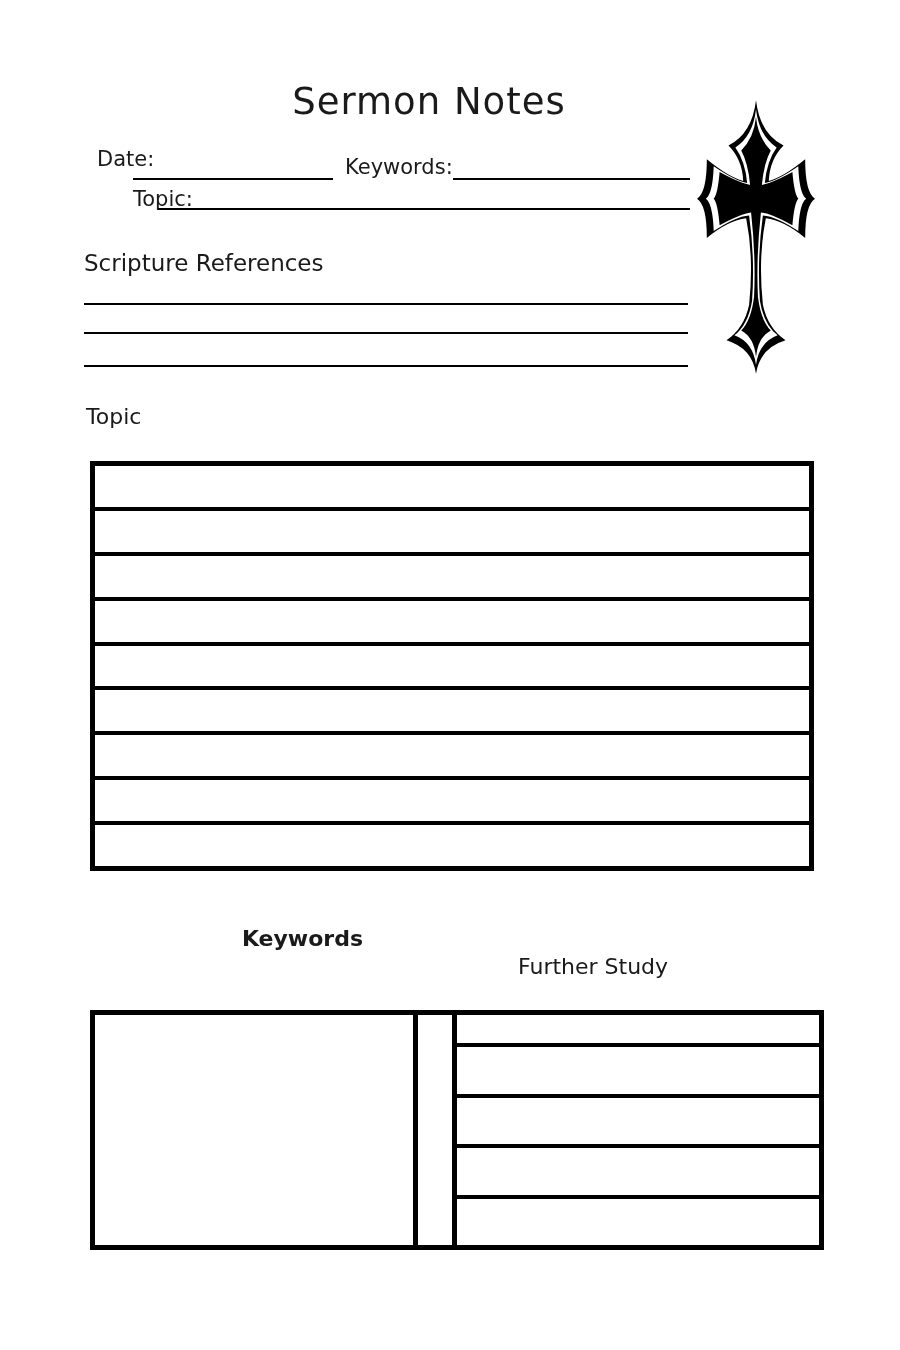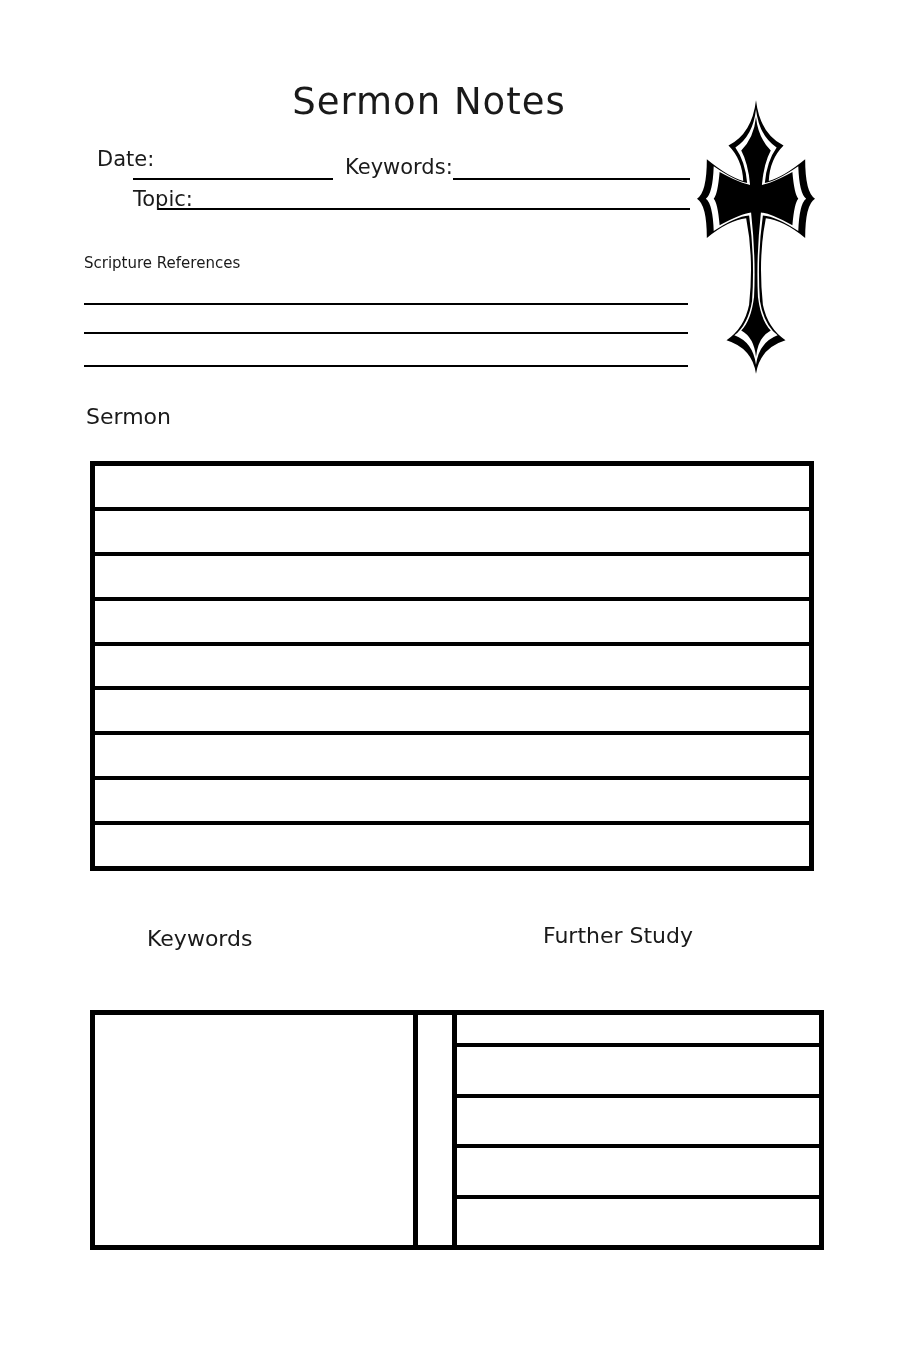--- a/index.html
+++ b/index.html
@@ -20,21 +20,21 @@
     text-align:center;
     font-size:37px;line-height:44px;
     letter-spacing:1px;
     color:#1a1a1a;
   }
 
   
   .field-label{font-size:21px;line-height:24px;color:#1a1a1a;}
   .wline{border-top:2px solid #000;height:0;}
 
-  .heading{font-size:15px;line-height:26px;color:#1a1a1a;}
+  .heading{font-size:23px;line-height:26px;color:#1a1a1a;}
   .subheading{font-size:22px;line-height:26px;color:#1a1a1a;}
 
   
   .notes-table{
     left:90px;top:461px;width:724px;height:410px;
     border:5px solid #000;box-sizing:border-box;
     display:flex;flex-direction:column;
     background:#fff;
   }
   .notes-row{flex:1;border-bottom:4px solid #000;}
@@ -79,35 +79,35 @@
 <div class="abs field-label hand" style="left:85px;top:187px;margin-left:48px;">Topic:</div>
 <div class="abs wline" style="left:158px;top:208px;width:532px;"></div>
 
 <div class="abs heading hand" style="left:84px;top:250px;">Scripture References</div>
 <div class="abs" style="left:0;top:0;">
     <div class="abs wline" style="left: 84px; top: 303px; width: 604px;"></div>
     <div class="abs wline" style="left: 84px; top: 332px; width: 604px;"></div>
     <div class="abs wline" style="left: 84px; top: 365px; width: 604px;"></div>
   </div>
 
-<div class="abs subheading hand" style="left:86px;top:404px;">Sermon</div>
+<div class="abs subheading hand" style="left:86px;top:404px;">Topic</div>
 <div class="abs notes-table">
     <div class="notes-row"></div>
     <div class="notes-row"></div>
     <div class="notes-row"></div>
     <div class="notes-row"></div>
     <div class="notes-row"></div>
     <div class="notes-row"></div>
     <div class="notes-row"></div>
     <div class="notes-row"></div>
     <div class="notes-row"></div>
   </div>
 
-<div class="abs subheading hand" style="left:147px;top:926px;width:200px;text-align:left;">Keywords</div>
-<div class="abs subheading hand" style="left:518px;top:923px;width:200px;text-align:center;">Further Study</div>
+<div class="abs subheading hand" style="left:163px;top:926px;width:200px;text-align:right;font-weight:bold;">Keywords</div>
+<div class="abs subheading hand" style="left:518px;top:954px;width:200px;text-align:left;">Further Study</div>
 
 <div class="abs bottom-table">
   <div class="keywords-box"></div>
   <div class="divider-strip"></div>
   <div class="fs-table">
       <div class="fs-row first"></div>
       <div class="fs-row"></div>
       <div class="fs-row"></div>
       <div class="fs-row"></div>
       <div class="fs-row"></div>

